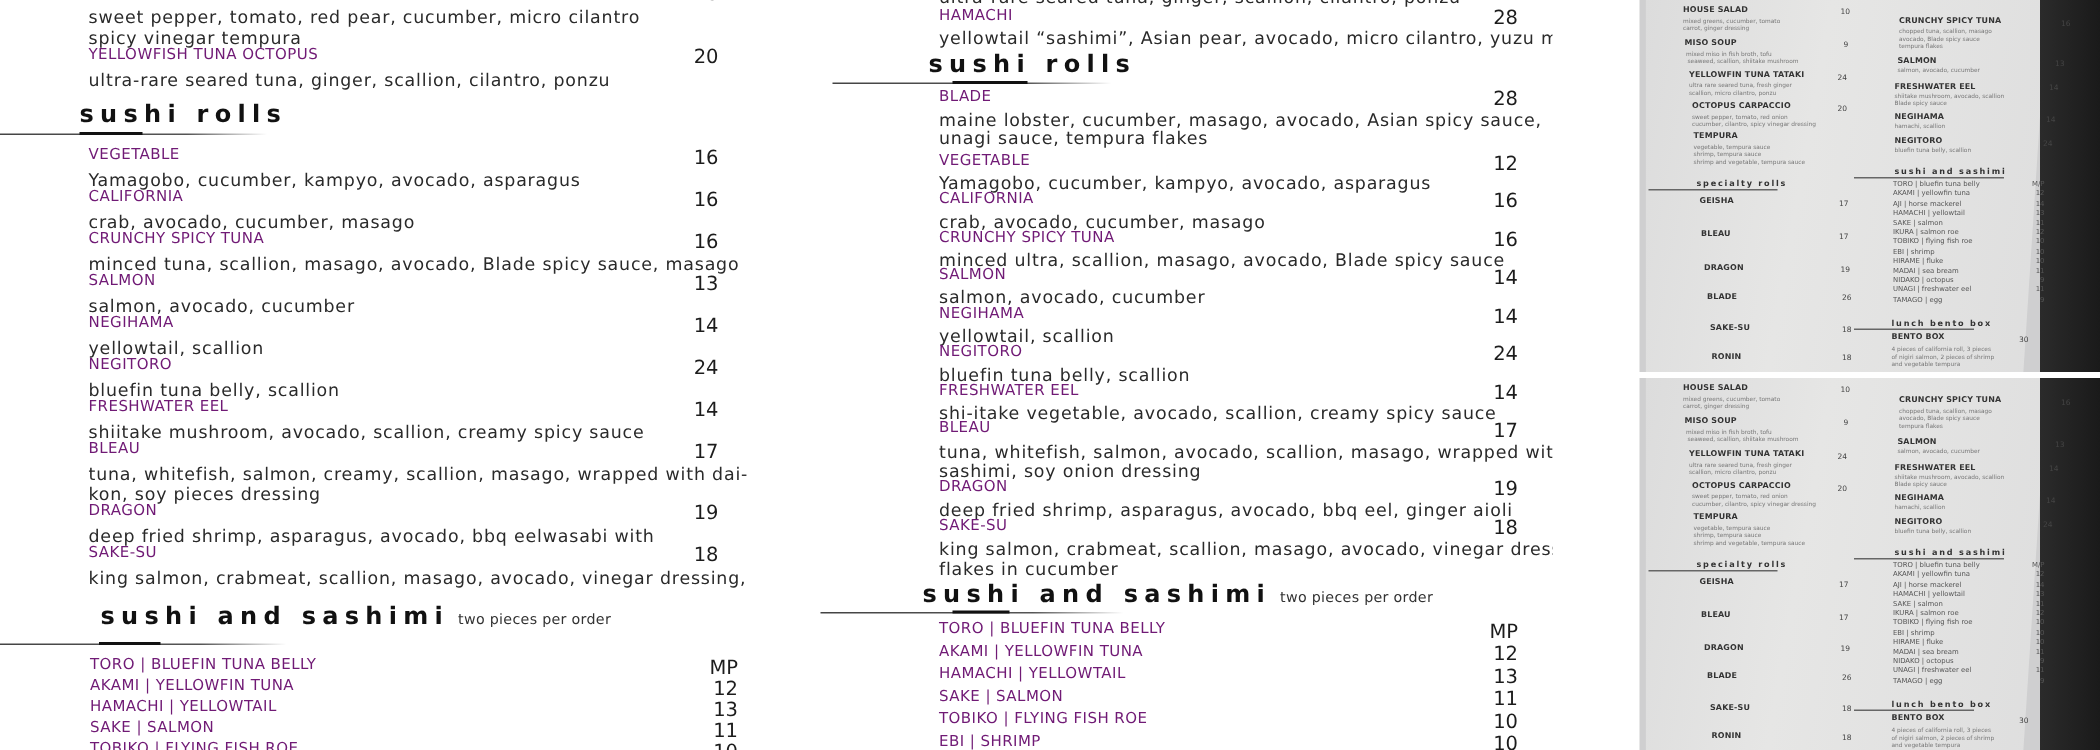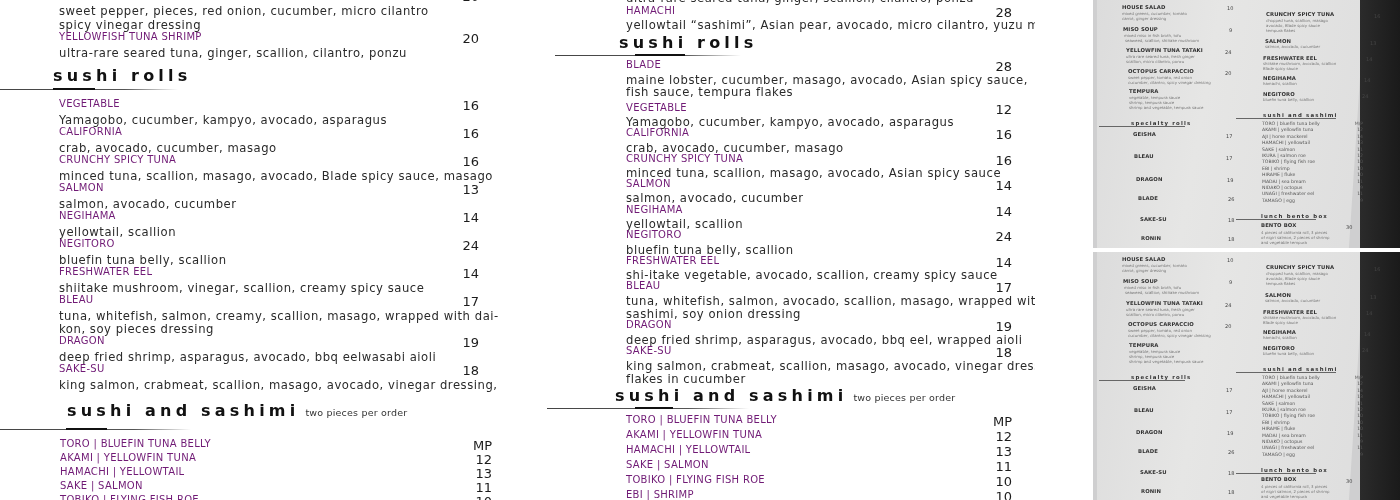--- a/index.html
+++ b/index.html
@@ -37,26 +37,26 @@
     .t-list-price { position: absolute; font-size: 4.6px; color: #555; line-height: 6.4px; text-align: right; width: 14px; }
   </style>
 </head>
 <body>
 
 <div class="panel" id="panel-a">
 
   <div class="item">
     <div class="item-name" style="left:59px; top:-11px;">OCTOPUS CARPACCIO</div>
     <div class="item-price" style="left:439px; top:-11px;">20</div>
-    <div class="item-desc" style="left:59px; top:4px;">sweet pepper, pieces, red onion, cucumber, micro cilantro</div>
-    <div class="item-desc" style="left:59px; top:18px;">spicy vinegar dressing</div>
-  </div>
-
-  <div class="item">
-    <div class="item-name" style="left:59px; top:31px;">YELLOWFISH TUNA SHRIMP</div>
+    <div class="item-desc" style="left:59px; top:4px;">sweet pepper, tomato, red pear, cucumber, micro cilantro</div>
+    <div class="item-desc" style="left:59px; top:18px;">spicy vinegar tempura</div>
+  </div>
+
+  <div class="item">
+    <div class="item-name" style="left:59px; top:31px;">YELLOWFISH TUNA OCTOPUS</div>
     <div class="item-price" style="left:439px; top:31px;">20</div>
     <div class="item-desc" style="left:59px; top:46px;">ultra-rare seared tuna, ginger, scallion, cilantro, ponzu</div>
   </div>
 
   <div class="sec-title" style="left:53px; top:66px;">sushi rolls</div>
   <div class="rule" style="left:0; top:89px; width:178px;"></div>
   <div class="rule-thick" style="left:53px; top:88px; width:42px;"></div>
 
   <div class="item">
     <div class="item-name" style="left:59px; top:98px;">VEGETABLE</div>
@@ -84,32 +84,32 @@
     <div class="item-desc" style="left:59px; top:225px;">yellowtail, scallion</div>
   </div>
   <div class="item">
     <div class="item-name" style="left:59px; top:238px;">NEGITORO</div>
     <div class="item-price" style="left:439px; top:238px;">24</div>
     <div class="item-desc" style="left:59px; top:253px;">bluefin tuna belly, scallion</div>
   </div>
   <div class="item">
     <div class="item-name" style="left:59px; top:266px;">FRESHWATER EEL</div>
     <div class="item-price" style="left:439px; top:266px;">14</div>
-    <div class="item-desc" style="left:59px; top:281px;">shiitake mushroom, vinegar, scallion, creamy spicy sauce</div>
+    <div class="item-desc" style="left:59px; top:281px;">shiitake mushroom, avocado, scallion, creamy spicy sauce</div>
   </div>
   <div class="item">
     <div class="item-name" style="left:59px; top:294px;">BLEAU</div>
     <div class="item-price" style="left:439px; top:294px;">17</div>
     <div class="item-desc" style="left:59px; top:309px;">tuna, whitefish, salmon, creamy, scallion, masago, wrapped with dai-</div>
     <div class="item-desc" style="left:59px; top:322px;">kon, soy pieces dressing</div>
   </div>
   <div class="item">
     <div class="item-name" style="left:59px; top:335px;">DRAGON</div>
     <div class="item-price" style="left:439px; top:335px;">19</div>
-    <div class="item-desc" style="left:59px; top:350px;">deep fried shrimp, asparagus, avocado, bbq eelwasabi aioli</div>
+    <div class="item-desc" style="left:59px; top:350px;">deep fried shrimp, asparagus, avocado, bbq eelwasabi with</div>
   </div>
   <div class="item">
     <div class="item-name" style="left:59px; top:363px;">SAKE-SU</div>
     <div class="item-price" style="left:439px; top:363px;">18</div>
     <div class="item-desc" style="left:59px; top:378px;">king salmon, crabmeat, scallion, masago, avocado, vinegar dressing,</div>
   </div>
 
   <div class="sec-title" style="left:67px; top:401px;">
     <span>sushi and sashimi</span><span class="sec-note">two pieces per order</span>
   </div>
@@ -148,36 +148,36 @@
   </div>
 
   <div class="sec-title" style="left:74px; top:33px;">sushi rolls</div>
   <div class="rule" style="left:10px; top:55px; width:186px;"></div>
   <div class="rule-thick" style="left:90px; top:54px; width:50px;"></div>
 
   <div class="item">
     <div class="item-name" style="left:81px; top:59px;">BLADE</div>
     <div class="item-price" style="left:427px; top:59px;">28</div>
     <div class="item-desc" style="left:81px; top:73px;">maine lobster, cucumber, masago, avocado, Asian spicy sauce,</div>
-    <div class="item-desc" style="left:81px; top:85px;">fish sauce, tempura flakes</div>
+    <div class="item-desc" style="left:81px; top:85px;">unagi sauce, tempura flakes</div>
   </div>
   <div class="item">
     <div class="item-name" style="left:81px; top:102px;">VEGETABLE</div>
     <div class="item-price" style="left:427px; top:102px;">12</div>
     <div class="item-desc" style="left:81px; top:115px;">Yamagobo, cucumber, kampyo, avocado, asparagus</div>
   </div>
   <div class="item">
     <div class="item-name" style="left:81px; top:127px;">CALIFORNIA</div>
     <div class="item-price" style="left:427px; top:127px;">16</div>
     <div class="item-desc" style="left:81px; top:141px;">crab, avocado, cucumber, masago</div>
   </div>
   <div class="item">
     <div class="item-name" style="left:81px; top:153px;">CRUNCHY SPICY TUNA</div>
     <div class="item-price" style="left:427px; top:153px;">16</div>
-    <div class="item-desc" style="left:81px; top:166px;">minced tuna, scallion, masago, avocado, Asian spicy sauce</div>
+    <div class="item-desc" style="left:81px; top:166px;">minced ultra, scallion, masago, avocado, Blade spicy sauce</div>
   </div>
   <div class="item">
     <div class="item-name" style="left:81px; top:178px;">SALMON</div>
     <div class="item-price" style="left:427px; top:178px;">14</div>
     <div class="item-desc" style="left:81px; top:191px;">salmon, avocado, cucumber</div>
   </div>
   <div class="item">
     <div class="item-name" style="left:81px; top:204px;">NEGIHAMA</div>
     <div class="item-price" style="left:427px; top:204px;">14</div>
     <div class="item-desc" style="left:81px; top:217px;">yellowtail, scallion</div>
@@ -194,21 +194,21 @@
   </div>
   <div class="item">
     <div class="item-name" style="left:81px; top:280px;">BLEAU</div>
     <div class="item-price" style="left:427px; top:280px;">17</div>
     <div class="item-desc" style="left:81px; top:294px;">tuna, whitefish, salmon, avocado, scallion, masago, wrapped with</div>
     <div class="item-desc" style="left:81px; top:307px;">sashimi, soy onion dressing</div>
   </div>
   <div class="item">
     <div class="item-name" style="left:81px; top:319px;">DRAGON</div>
     <div class="item-price" style="left:427px; top:319px;">19</div>
-    <div class="item-desc" style="left:81px; top:333px;">deep fried shrimp, asparagus, avocado, bbq eel, wrapped aioli</div>
+    <div class="item-desc" style="left:81px; top:333px;">deep fried shrimp, asparagus, avocado, bbq eel, ginger aioli</div>
   </div>
   <div class="item">
     <div class="item-name" style="left:81px; top:345px;">SAKE-SU</div>
     <div class="item-price" style="left:427px; top:345px;">18</div>
     <div class="item-desc" style="left:81px; top:359px;">king salmon, crabmeat, scallion, masago, avocado, vinegar dressing,</div>
     <div class="item-desc" style="left:81px; top:372px;">flakes in cucumber</div>
   </div>
 
   <div class="sec-title" style="left:70px; top:386px;">
     <span>sushi and sashimi</span><span class="sec-note">two pieces per order</span>

